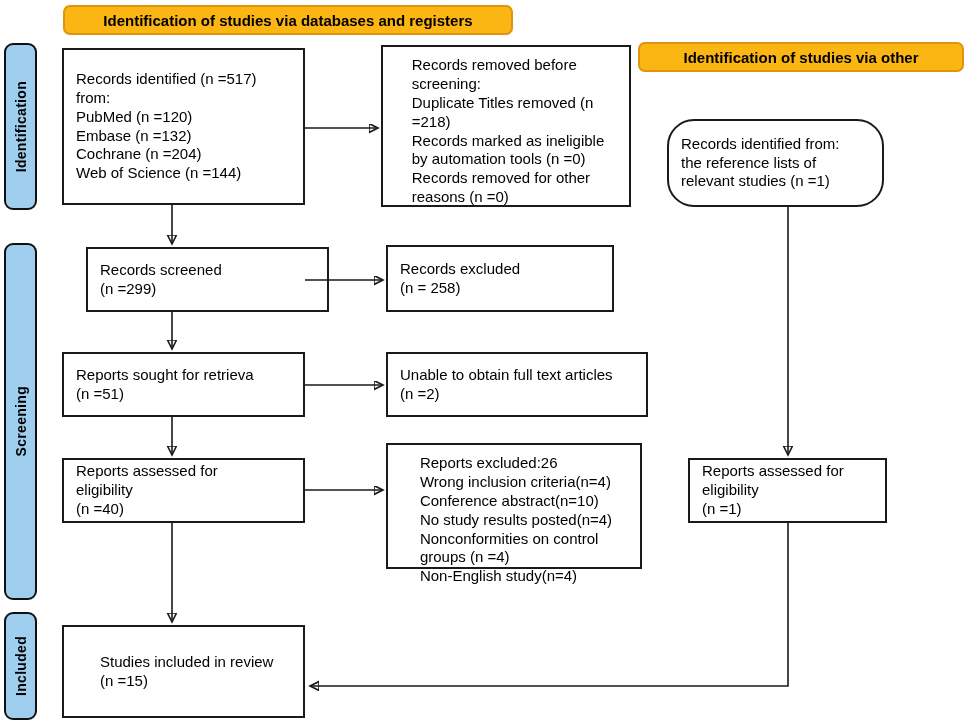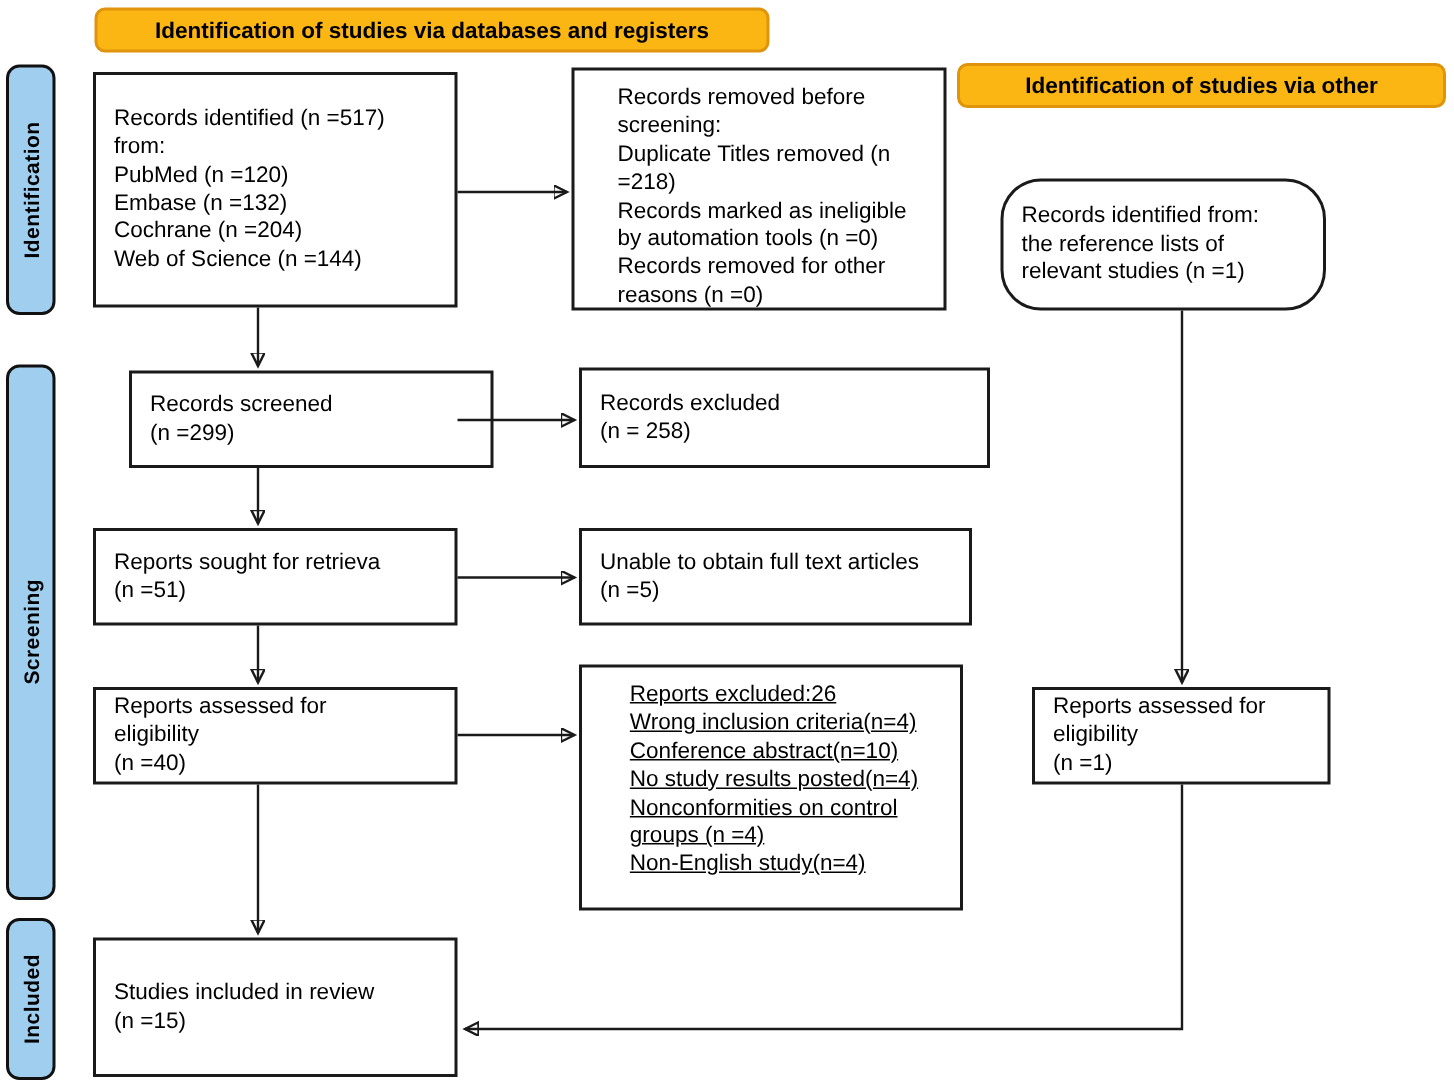--- a/index.html
+++ b/index.html
@@ -64,27 +64,27 @@
     font-size: 15px;
     line-height: 1.26;
     padding: 0 8px 0 12px;
   }
   .box.top-align .txt { padding-top: 9px; }
 
   #box-identified        { left: 62px;  top: 48px;  width: 243px; height: 157px; }
   #box-removed           { left: 381px; top: 45px;  width: 250px; height: 162px; }
   #box-identified-other  { left: 667px; top: 119px; width: 217px; height: 88px; border-radius: 27px;  }
   #box-screened          { left: 62px;  top: 247px; width: 243px; height: 65px; margin-left: 24px;  }
-  #box-excluded          { left: 386px; top: 245px; width: 274px; height: 67px;  }
+  #box-excluded          { left: 386px; top: 245px; width: 228px; height: 67px;  }
   #box-sought            { left: 62px;  top: 352px; width: 243px; height: 65px;  }
   #box-unable            { left: 386px; top: 352px; width: 262px; height: 65px;  }
   #box-assessed          { left: 62px;  top: 458px; width: 243px; height: 65px;  }
-  #box-reports-excluded  { left: 386px; top: 443px; width: 256px; height: 164px; text-decoration: underline; }
+  #box-reports-excluded  { left: 386px; top: 443px; width: 256px; height: 126px; }
   #box-assessed-other    { left: 688px; top: 458px; width: 199px; height: 65px;  }
-  #box-included          { left: 62px;  top: 625px; width: 243px; height: 93px;  }
+  #box-included          { left: 62px;  top: 625px; width: 243px; height: 93px; padding-left: 24px;  }
 
   #arrow-layer {
     position: absolute;
     left: 0; top: 0;
     width: 969px; height: 723px;
     pointer-events: none;
   }
   #arrow-layer path, #arrow-layer line {
     stroke: var(--line, #1A1A1A);
     stroke-width: 1.6;
@@ -149,21 +149,21 @@
 (n = 258)</div>
   </div>
 
   <div class="box" id="box-sought">
     <div class="txt">Reports sought for retrieva
 (n =51)</div>
   </div>
 
   <div class="box" id="box-unable">
     <div class="txt">Unable to obtain full text articles
-(n =5)</div>
+(n =2)</div>
   </div>
 
   <div class="box" id="box-assessed">
     <div class="txt">Reports assessed for
 eligibility
 (n =40)</div>
   </div>
 
   <div class="box top-align" id="box-reports-excluded">
     <div class="txt">Reports excluded:26

